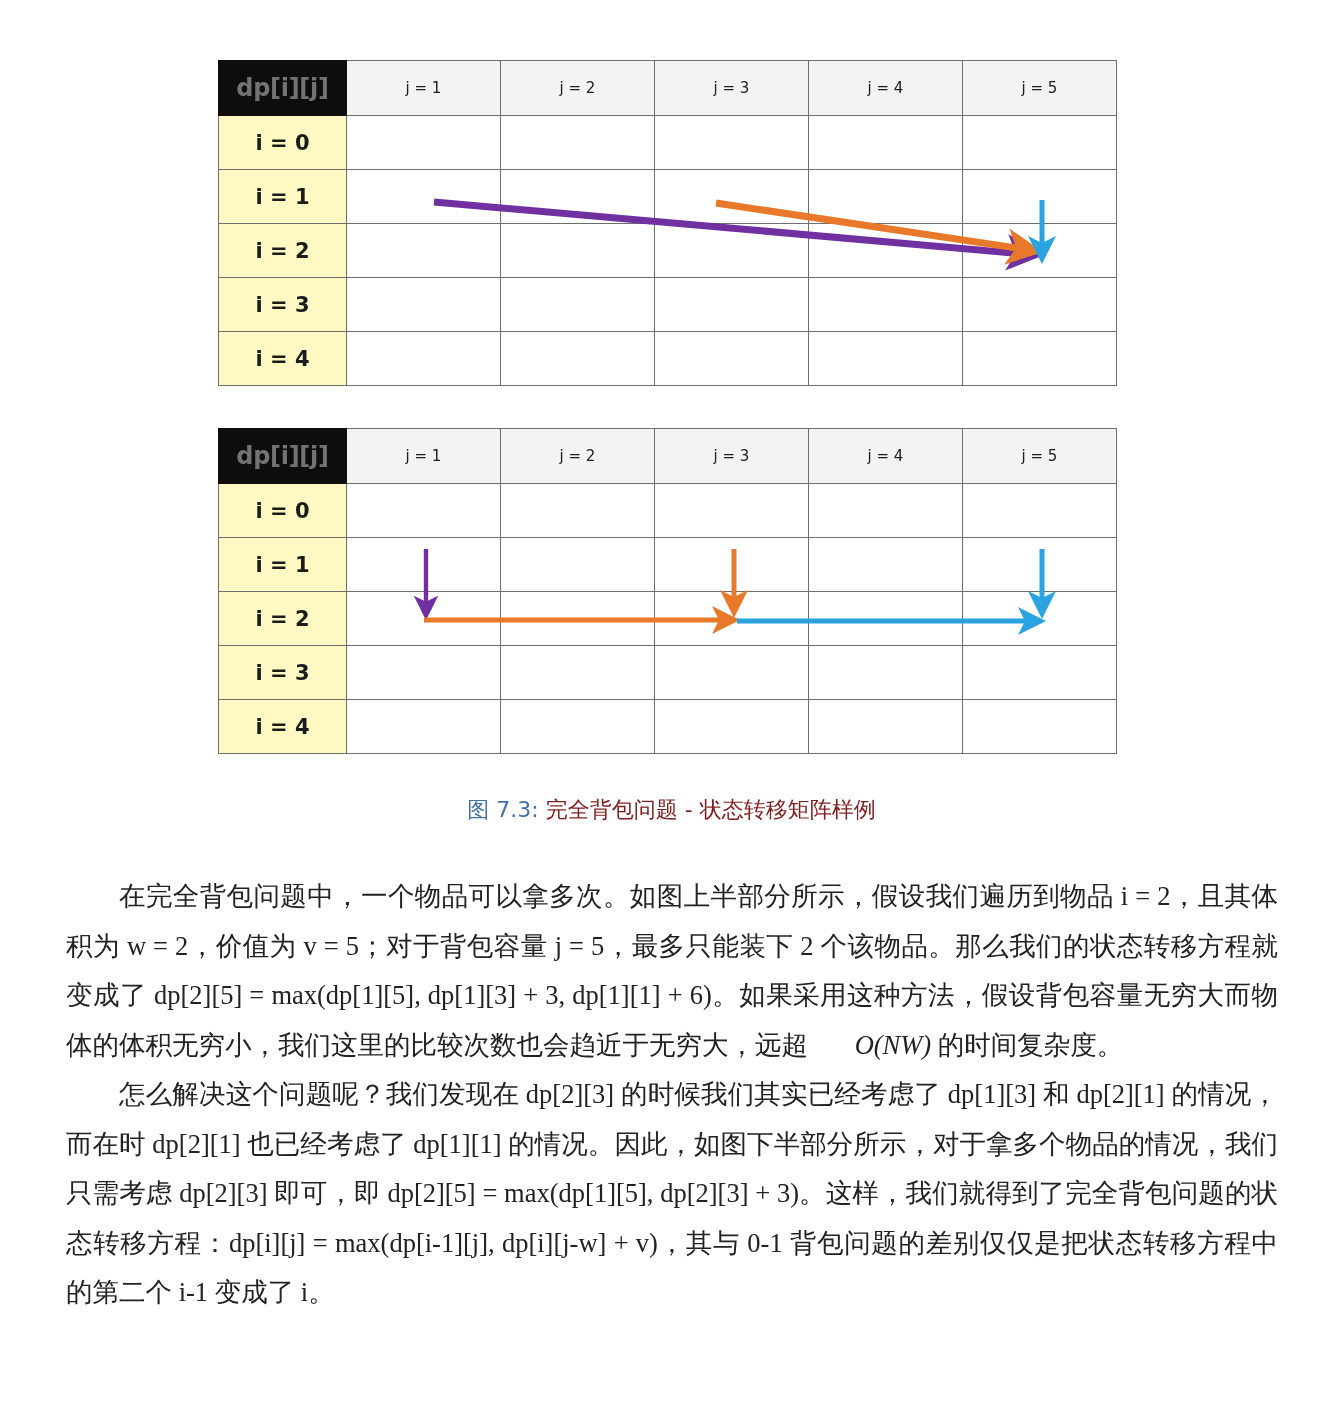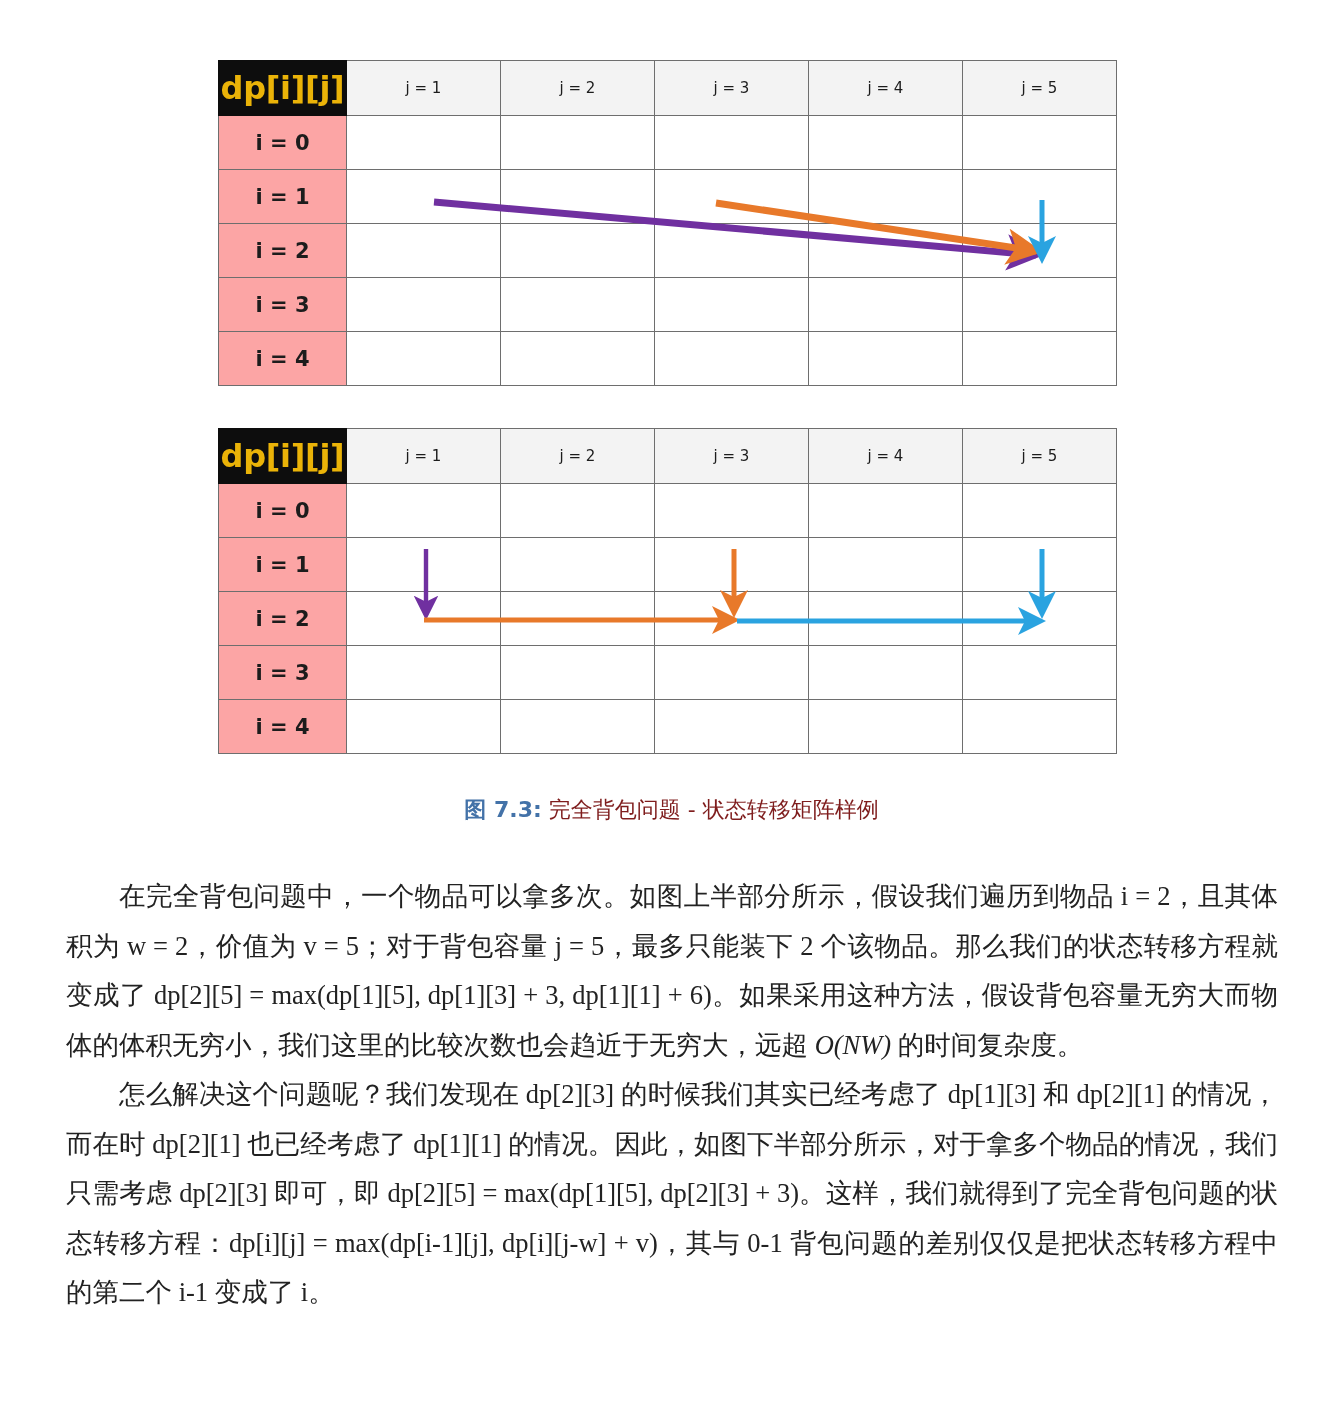--- a/index.html
+++ b/index.html
@@ -43,32 +43,32 @@
     font-size: 21px;
     font-weight: bold;
     color: #1c1c1c;
     background: #ffffff;
   }
   .dp-table col.c-idx { width: 128px; }
   .dp-table col.c-j   { width: 154px; }
 
   .dp-table th.corner {
     background: #0d0d0d;
-    color: #eab308;
-    font-size: 32px;
+    color: #737373;
+    font-size: 24px;
     letter-spacing: -0.3px;
     border: 1px solid #0d0d0d;
   }
   .dp-table th.colhead {
     background: #f3f3f3;
     font-weight: normal;
     font-size: 15px;
   }
   .dp-table td.rowhead {
-    background: #fca5a5;
+    background: #fef9c3;
     font-weight: bold;
     font-size: 21px;
   }
   .dp-table td.cell { background: #ffffff; }
   .dp-table tr.head-row th { height: 55px; }
 
   .overlay {
     position: absolute;
     left: 0;
     top: 0;
@@ -82,21 +82,21 @@
     position: absolute;
     left: 0;
     top: 795px;
     width: 1343px;
     text-align: center;
     font-size: 22px;
     font-family: "DejaVu Sans", "Liberation Sans", sans-serif;
   }
   .caption .cap-label {
     color: #4372a8;
-    font-weight: bold;
+    font-weight: normal;
   }
   .caption .cap-text {
     color: #7f1d1d;
   }
 
   
   .body-text {
     position: absolute;
     left: 66px;
     top: 872px;
@@ -106,21 +106,21 @@
     text-align: justify;
     color: #222222;
   }
   .body-text p {
     margin: 0;
     text-indent: 2em;
   }
   .body-text .ital {
     font-style: italic;
   }
-  .nowrap { white-space: nowrap; }
+  .nowrap { white-space: nowrap; margin-left: 40px; }
 </style>
 </head>
 <body>
 
 <div class="figure">
 
   <table class="dp-table table-1">
     <colgroup>
       <col class="c-idx">
         <col class="c-j">

